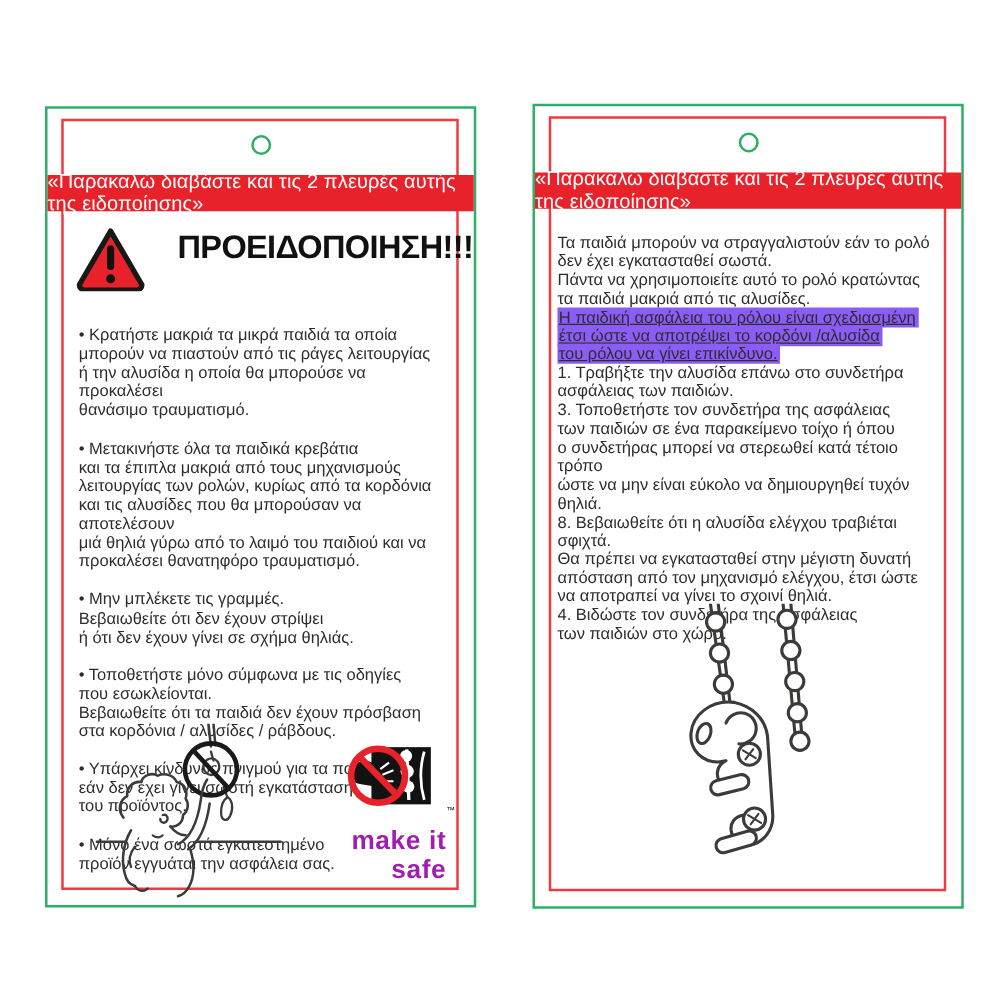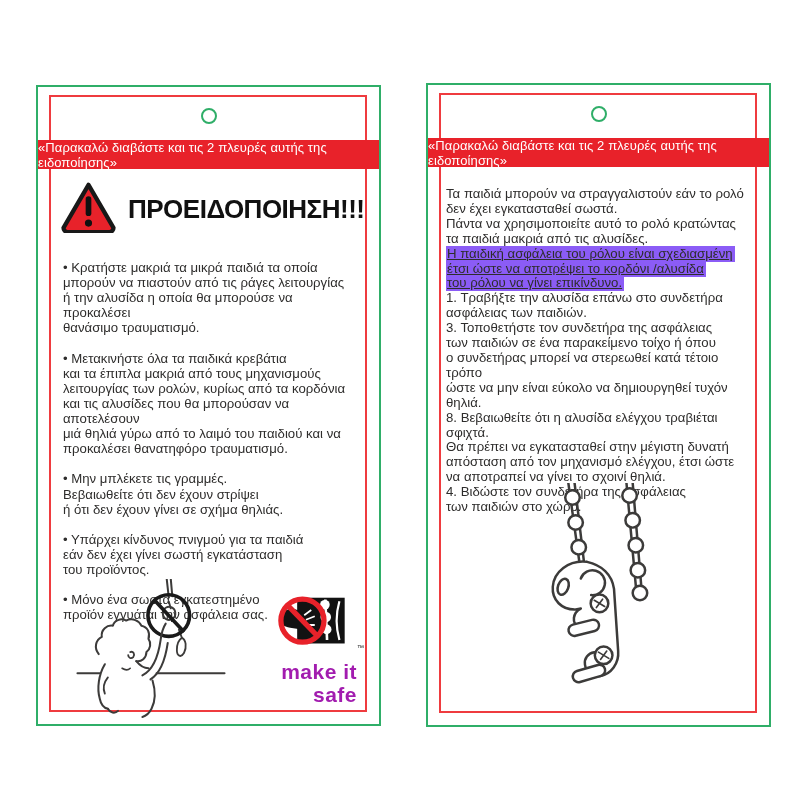--- a/index.html
+++ b/index.html
@@ -13,25 +13,25 @@
 
   .redbox { position:absolute; left:11px; top:8px; right:12px; bottom:12px;
             border:2px solid #ef3b3f; }
 
   .hole { position:absolute; top:21px; left:50%; transform:translateX(-50%);
           width:16px; height:16px; border:2px solid #2fae68; border-radius:50%;
           background:#fff; }
 
   .banner { position:absolute; left:0; right:0; top:53px; height:29px;
             background:#e8222a; color:#fff; display:flex; align-items:center;
-            justify-content:center; font-size:13px; letter-spacing:0.1px; }
+            justify-content:center; font-size:16px; letter-spacing:0.1px; }
 
   
   .warn-header { position:absolute; left:22px; top:95px; display:flex;
-                 align-items:center; gap:11px; }
+                 gap:25px; }
   .warn-title { font-size:26px; font-weight:bold; color:#111; letter-spacing:-0.5px; }
   .body-left { position:absolute; left:25px; top:158px; right:16px;
                font-size:13.2px; line-height:15.1px; white-space:pre-line; }
   .para { white-space:pre-line; }
 
   .child-illu { position:absolute; left:38px; top:492px; }
   .misafe { position:absolute; right:22px; top:508px; width:118px; text-align:right; }
   .misafe .emblem-wrap { position:relative; display:inline-block; }
   .misafe .tm { position:absolute; right:-7px; bottom:8px; font-size:7px; color:#111; }
   .misafe-text { font-size:21px; font-weight:bold; color:#a21caf; line-height:21px;
@@ -75,20 +75,24 @@
 θανάσιμο τραυματισμό.</div>
       <div class="para">• Μετακινήστε όλα τα παιδικά κρεβάτια
 και τα έπιπλα μακριά από τους μηχανισμούς
 λειτουργίας των ρολών, κυρίως από τα κορδόνια
 και τις αλυσίδες που θα μπορούσαν να αποτελέσουν
 μιά θηλιά γύρω από το λαιμό του παιδιού και να
 προκαλέσει  θανατηφόρο τραυματισμό.</div>
       <div class="para">• Μην μπλέκετε τις γραμμές.
 Βεβαιωθείτε ότι δεν έχουν στρίψει
 ή ότι δεν έχουν γίνει σε σχήμα θηλιάς.</div>
+      <div class="para">• Τοποθετήστε μόνο σύμφωνα με τις οδηγίες
+που εσωκλείονται.
+Βεβαιωθείτε ότι τα παιδιά δεν έχουν πρόσβαση
+στα κορδόνια / αλυσίδες / ράβδους.</div>
       <div class="para">• Υπάρχει κίνδυνος πνιγμού για τα παιδιά
 εάν δεν έχει γίνει σωστή εγκατάσταση
 του προϊόντος.</div>
       <div class="para">• Μόνο ένα σωστά εγκατεστημένο
 προϊόν εγγυάται την ασφάλεια σας.</div>
     </div>
 
     <div class="child-illu">
       <svg width="150" height="142" viewBox="0 0 145 140" fill="none" stroke="#3c3b3a" stroke-width="2" stroke-linecap="round" stroke-linejoin="round">
 

